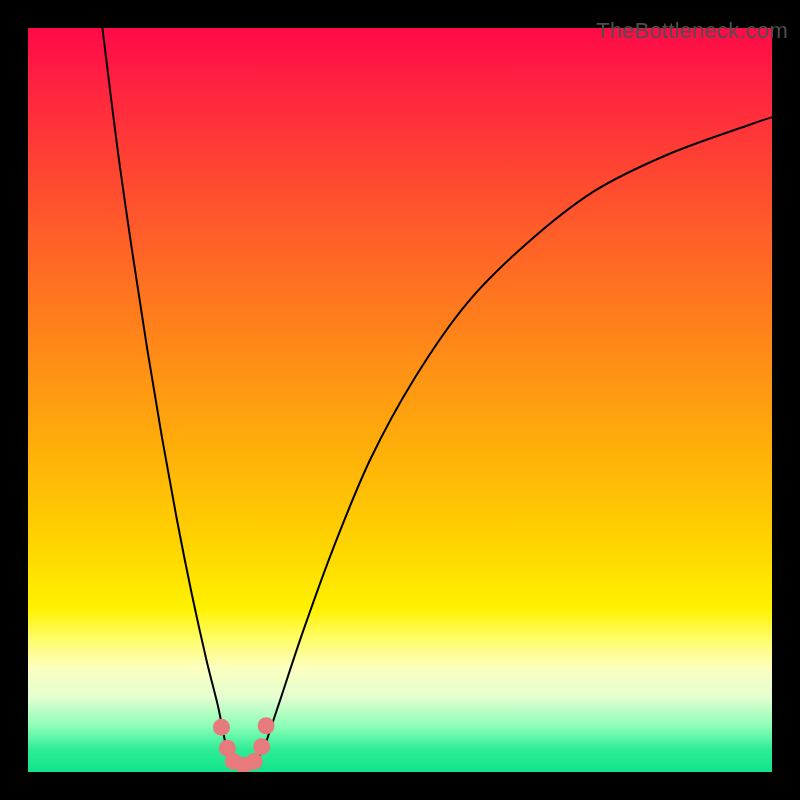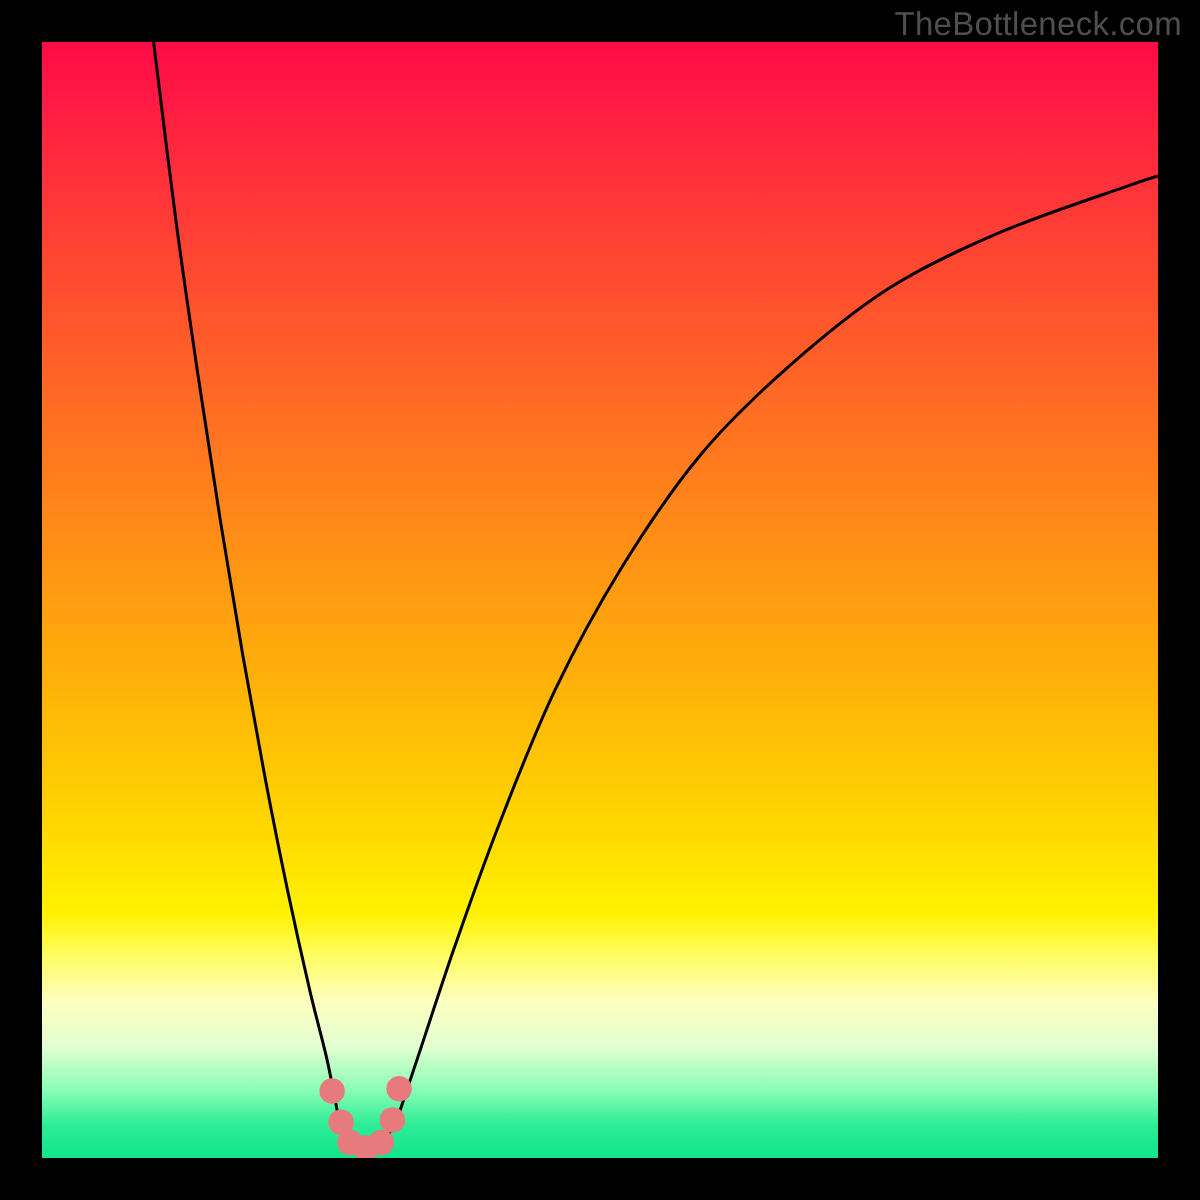--- a/index.html
+++ b/index.html
@@ -12,21 +12,21 @@
     font-family: Arial, Helvetica, sans-serif;
   }
   .outer {
     position: relative;
     width: 800px;
     height: 800px;
     background: #000;
   }
   .watermark {
     position: absolute;
-    top: 3px;
+    top: 18px;
     right: 12px;
     color: #4f4f4f;
     font-size: 22px;
     font-weight: 500;
     letter-spacing: 0.2px;
     z-index: 10;
   }
   .plot-area {
     position: absolute;
     left: 28px;

